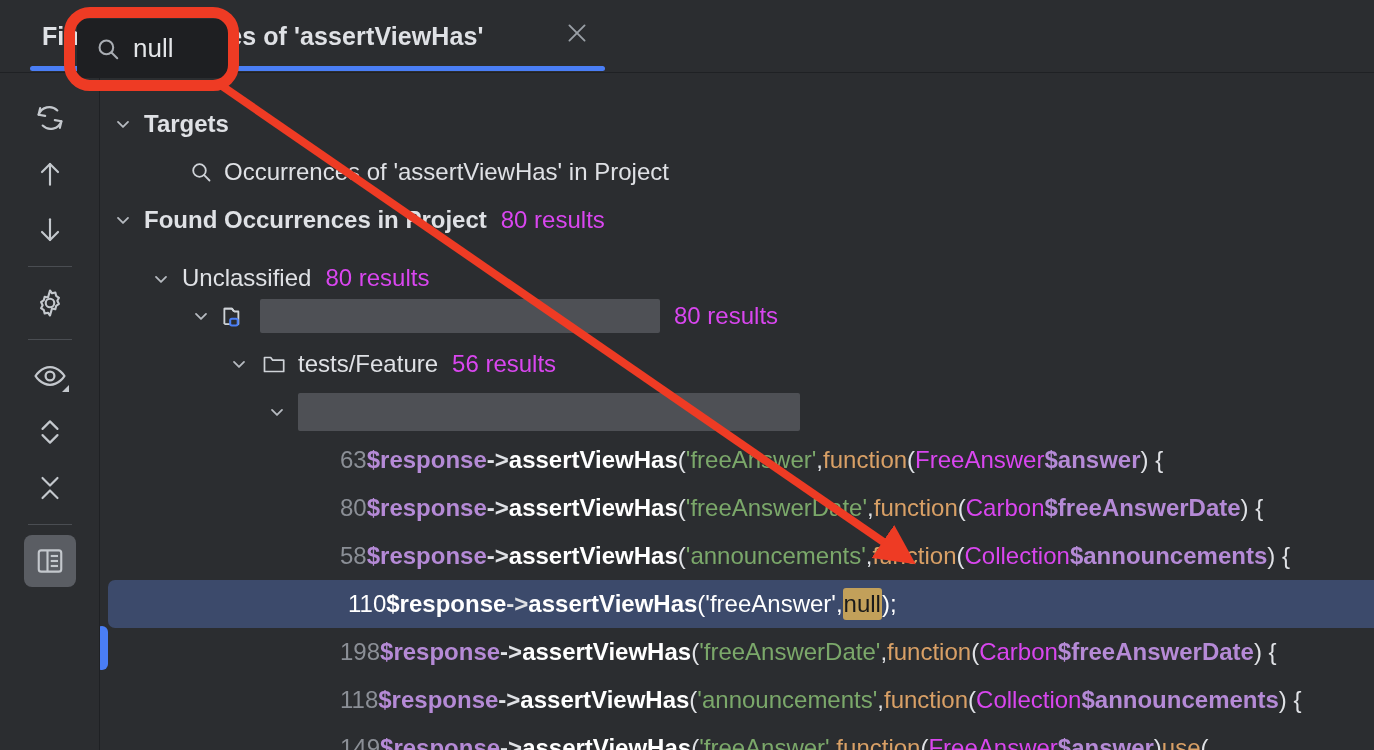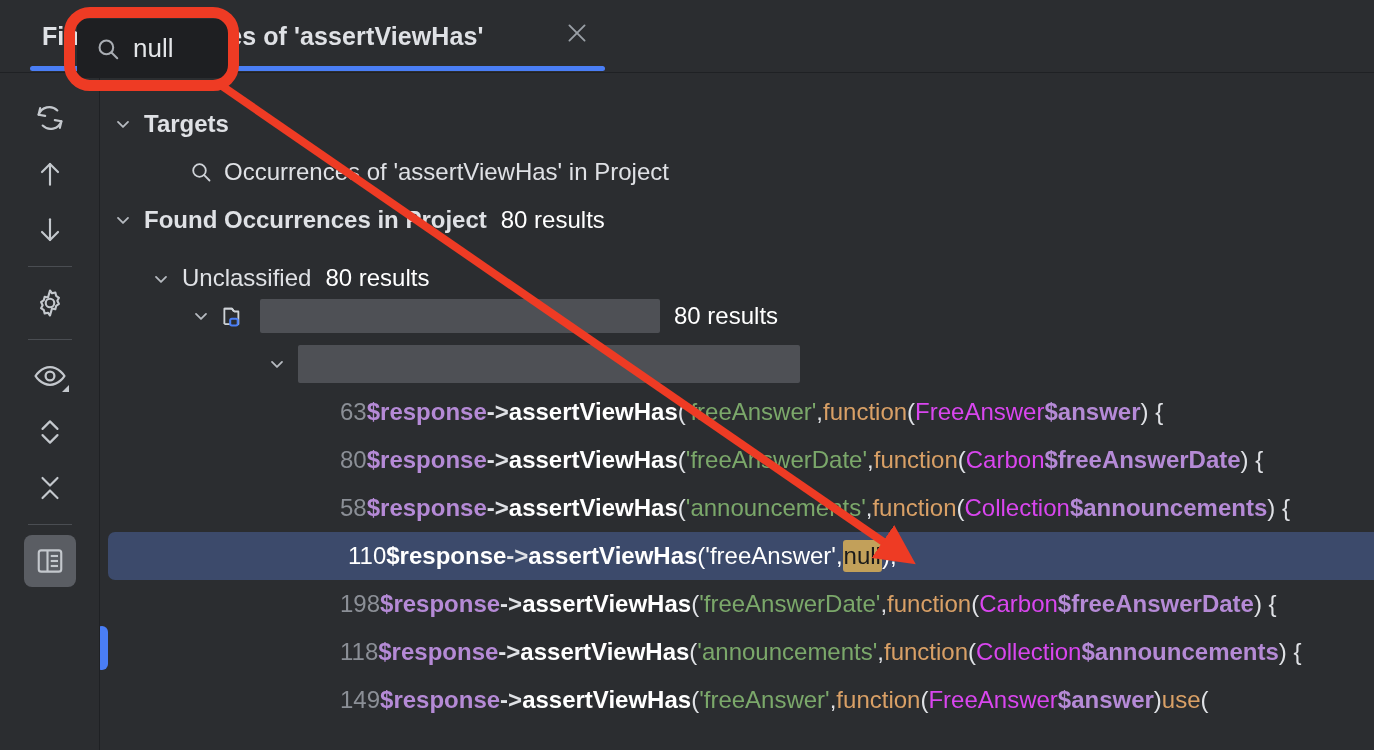--- a/index.html
+++ b/index.html
@@ -84,21 +84,21 @@
 
   .chev {
     width: 26px; height: 26px; flex: 0 0 26px;
     display: flex; align-items: center; justify-content: center;
     color: #b6bac0; margin-right: 8px;
   }
   .chev svg { display: block; }
 
   .lbl-bold { font-weight: bold; color: #dfe1e5; }
   .lbl { color: #dfe1e5; }
-  .count { color: #ffffff; margin-left: 14px; }
+  .count { color: #d946ef; margin-left: 14px; }
 
   .mag { width: 26px; height: 26px; margin-right: 10px; color: #cfd3d8; flex: 0 0 26px; display:flex;align-items:center;justify-content:center;}
   .folder { width: 28px; height: 26px; margin-right: 10px; flex: 0 0 28px; position: relative; display:flex;align-items:center;justify-content:center;}
 
   .redact {
     display: inline-block; height: 34px; background: #4e5055; border-radius: 2px;
     vertical-align: middle;
   }
 
   
@@ -317,20 +317,34 @@
           <path d="M2.2 19.5V5.2h7l2 2.6h0"></path>
           <path d="M2.2 5.2h7l2 2.6"></path>
           <path d="M2.2 19.5h13V7.8h-4"></path>
           <rect x="7.6" y="14.6" width="7" height="6.2" rx="1.6" fill="#2b2d30" stroke="#4a7ef5" stroke-width="1.9"></rect>
         </svg>
       </span>
       <span class="redact" style="width:400px;"></span>
       <span class="count">80 results</span>
     </div>
 
+    <div class="row i5">
+      <span class="chev">
+        <svg width="20" height="20" viewBox="0 0 24 24" fill="none" stroke="currentColor" stroke-width="2.2" stroke-linecap="round" stroke-linejoin="round">
+            <polyline points="6,9.5 12,15.5 18,9.5"></polyline>
+          </svg>
+      </span>
+      <span class="folder">
+        <svg width="28" height="24" viewBox="0 0 24 24" fill="none" stroke="#cfd3d8" stroke-width="1.7" stroke-linejoin="round">
+          <path d="M2.5 19.5V5.5h6.2l2 2.7h11v11.3z"></path>
+        </svg>
+      </span>
+      <span class="lbl">tests/Feature</span>
+      <span class="count">56 results</span>
+    </div>
 
     <div class="row i6">
       <span class="chev">
         <svg width="20" height="20" viewBox="0 0 24 24" fill="none" stroke="currentColor" stroke-width="2.2" stroke-linecap="round" stroke-linejoin="round">
             <polyline points="6,9.5 12,15.5 18,9.5"></polyline>
           </svg>
       </span>
       <span class="redact" style="width:502px; height:38px;"></span>
     </div>
 

